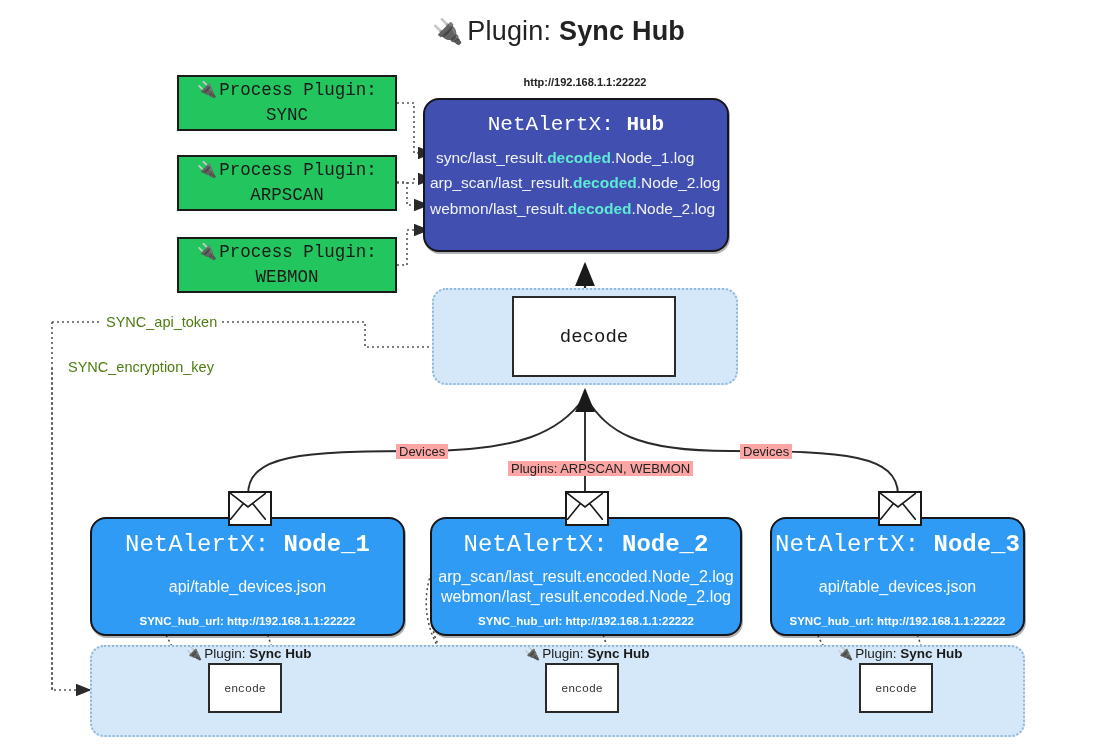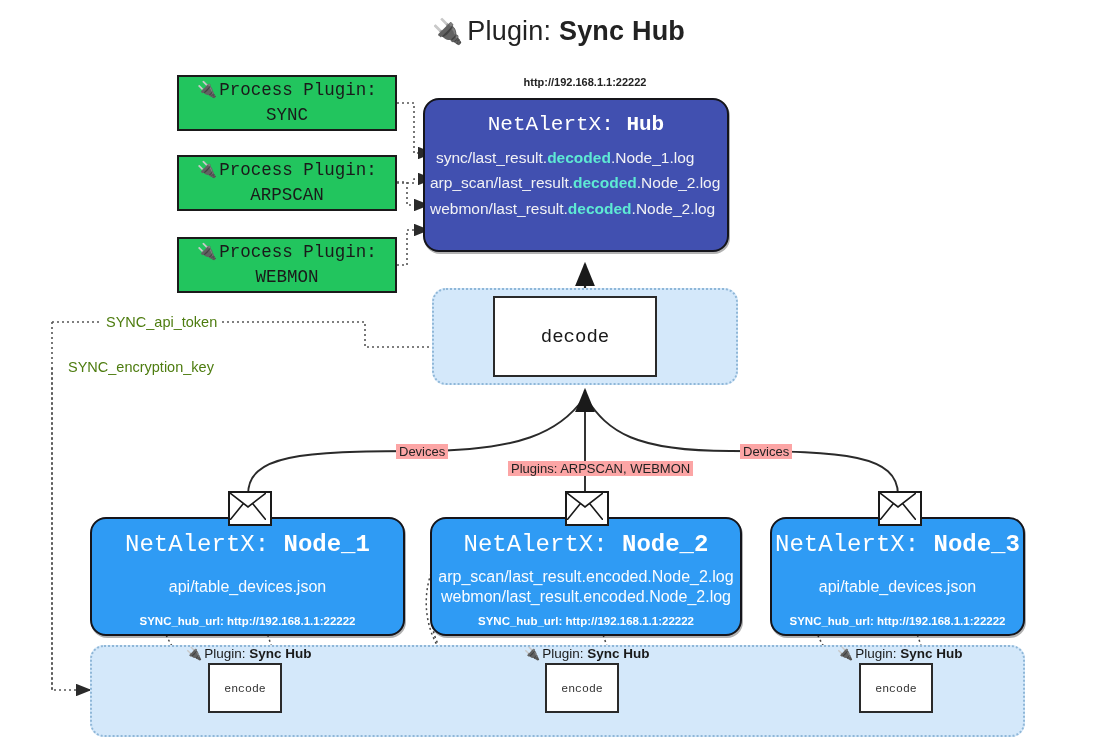--- a/index.html
+++ b/index.html
@@ -148,21 +148,21 @@
       <b>Hub</b>
     </div>
     <div class="rows">
       <div><span>sync/last_result.</span><b>decoded</b><span>.Node_1.log</span></div>
       <div style="margin-left:-6px;"><span>arp_scan/last_result.</span><b>decoded</b><span>.Node_2.log</span></div>
       <div style="margin-left:-6px;"><span>webmon/last_result.</span><b>decoded</b><span>.Node_2.log</span></div>
     </div>
   </div>
 
   <div class="node lbcontainer" style="left:432px;top:288px;width:306px;height:97px;"></div>
-  <div class="node whitebox" style="left:493px;top:296px;width:164px;height:81px;font-size:19px;">
+  <div class="node whitebox" style="left:512px;top:296px;width:164px;height:81px;font-size:19px;">
     <span>decode</span>
   </div>
 
   <div class="cfglabel" style="left:102px;top:314px;">SYNC_api_token</div>
   <div class="cfglabel" style="left:64px;top:359px;">SYNC_encryption_key</div>
 
   <div class="edgelabel" style="left:396px;top:444px;">Devices</div>
   <div class="edgelabel" style="left:740px;top:444px;">Devices</div>
   <div class="edgelabel" style="left:508px;top:461px;">Plugins: ARPSCAN, WEBMON</div>
 

